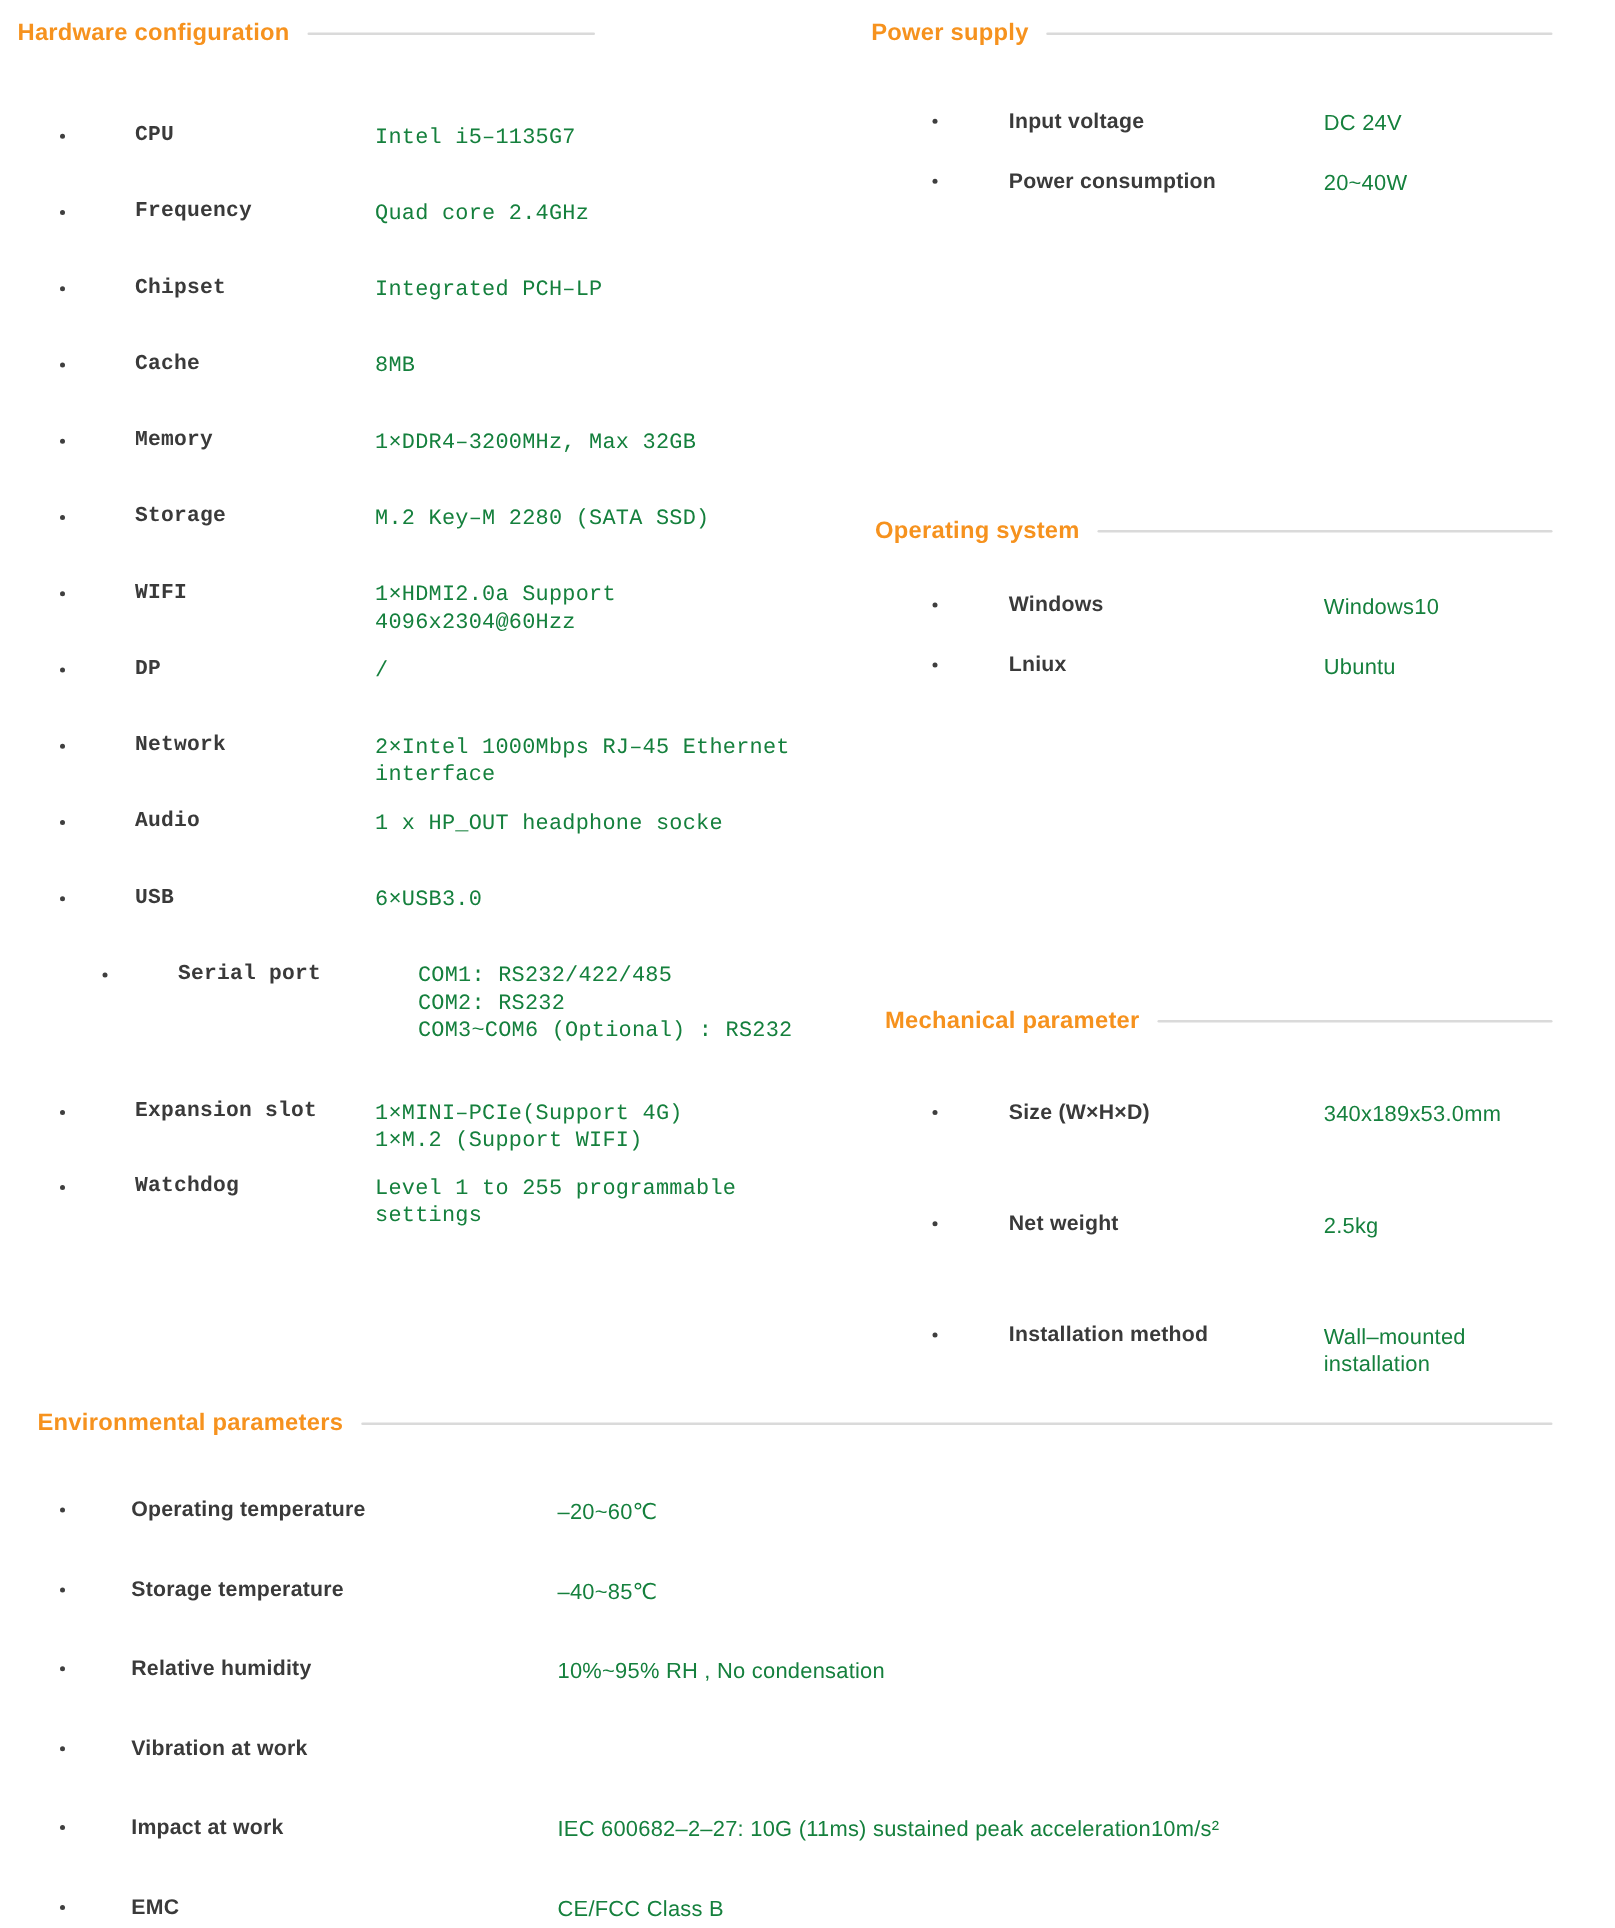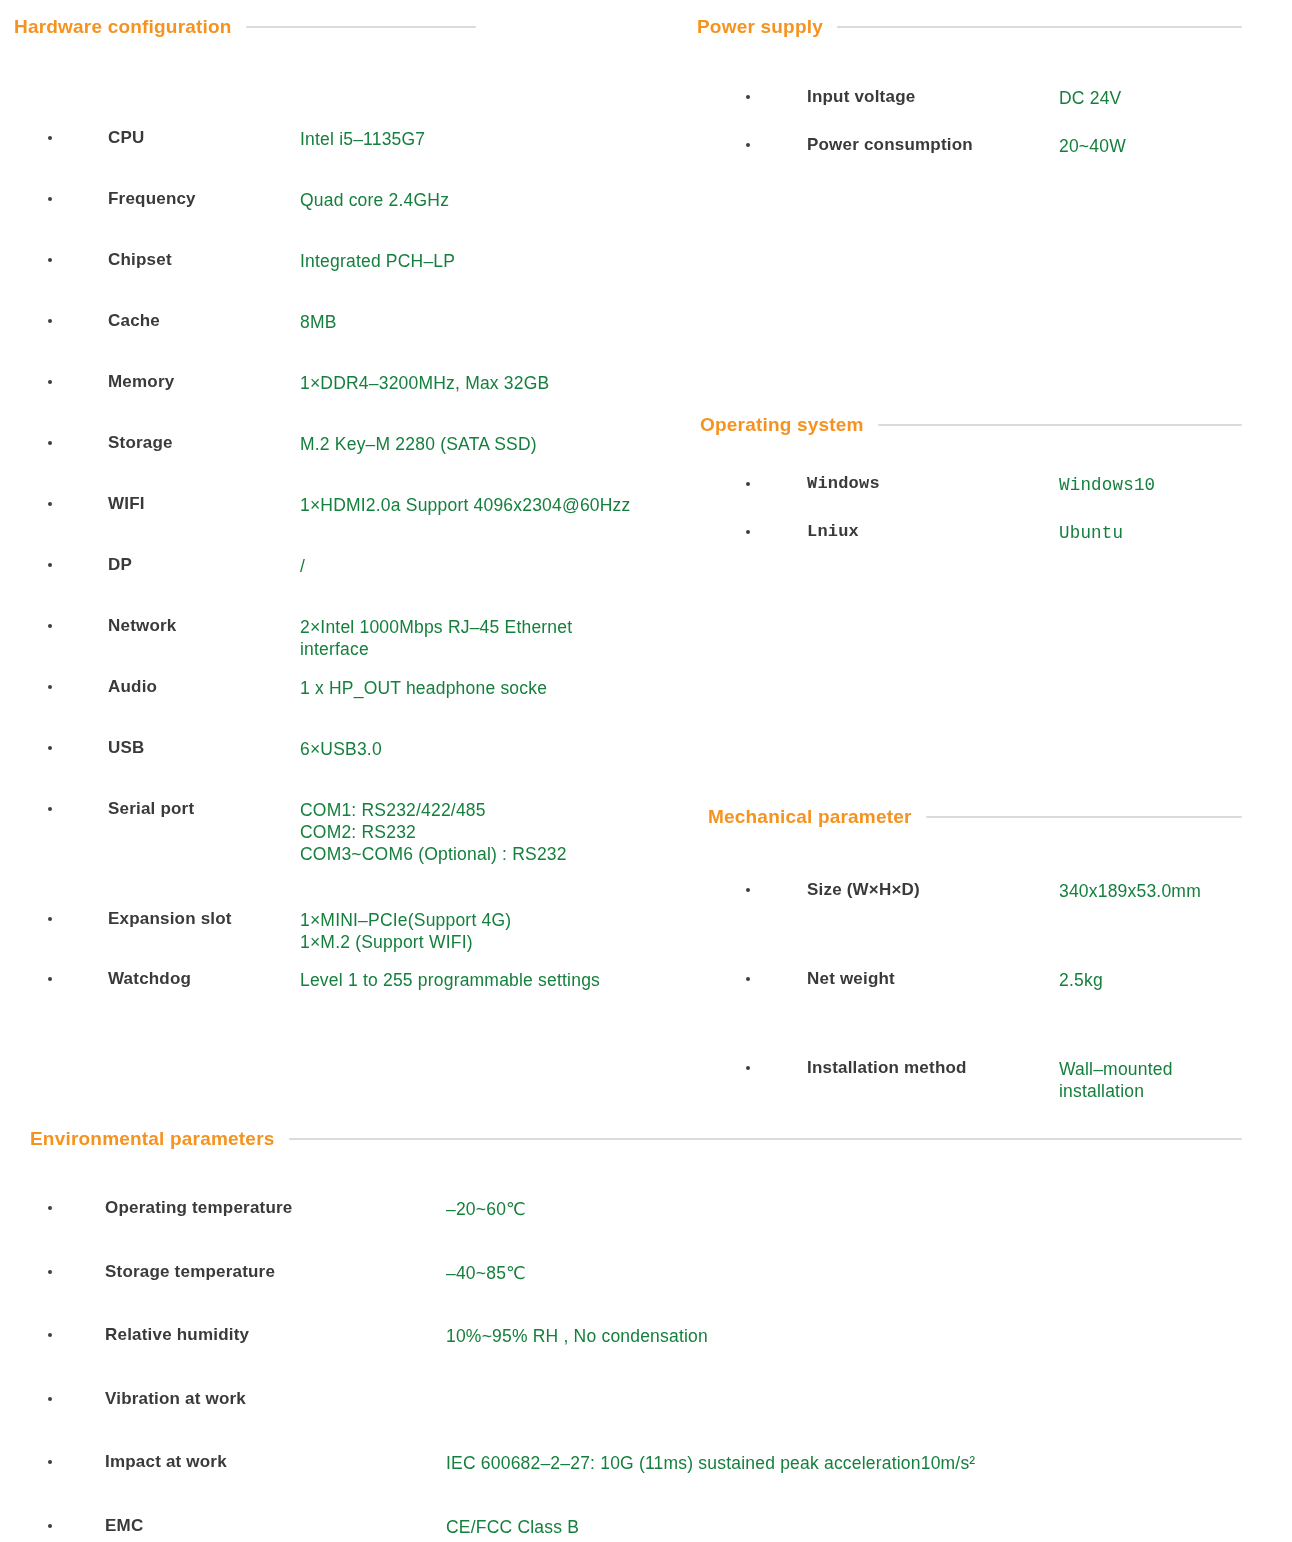--- a/index.html
+++ b/index.html
@@ -33,38 +33,38 @@
     font-size: 17px; line-height: 20px;
     letter-spacing: 0.2px; flex: none;
   }
   .value {
     color: #15803d; font-size: 17.5px; line-height: 22px;
     letter-spacing: 0.2px; white-space: pre-line;
   }
 
   
   #sec-hardware { left: 14px; top: 10px; width: 462px; }
-  #sec-hardware .rows { margin-top: 84px; width: 620px; }
+  #sec-hardware .rows { margin-top: 55px; width: 620px; font-family: Liberation Mono, monospace; }
   #sec-hardware .row { padding-left: 34px; height: 61px; }
   #sec-hardware .bullet { margin-right: 14px; }
   #sec-hardware .label { width: 150px; }
-  #sec-hardware .row.r-serial { height: 110px; }
+  #sec-hardware .row.r-serial { height: 110px; justify-content: flex-end; }
   #sec-hardware .row.r-expansion { height: 60px; }
 
   
   #sec-power { left: 697px; top: 10px; width: 545px; }
   #sec-power .rows { margin-top: 43px; }
   #sec-power .row { padding-left: 49px; height: 48px; }
   #sec-power .bullet { margin-right: 15px; }
   #sec-power .label { width: 210px; }
 
   
   #sec-os { left: 700px; top: 408px; width: 542px; }
   #sec-os .rows { margin-top: 32px; }
-  #sec-os .row { padding-left: 46px; height: 48px; font-family: Liberation Mono, monospace; }
+  #sec-os .row { padding-left: 46px; height: 48px; }
   #sec-os .bullet { margin-right: 15px; }
   #sec-os .label { width: 210px; }
 
   
   #sec-mech { left: 708px; top: 800px; width: 534px; }
   #sec-mech .rows { margin-top: 30px; }
   #sec-mech .row { padding-left: 38px; height: 43px; margin-top: 46px; }
   #sec-mech .bullet { margin-right: 15px; }
   #sec-mech .label { width: 210px; }
 

